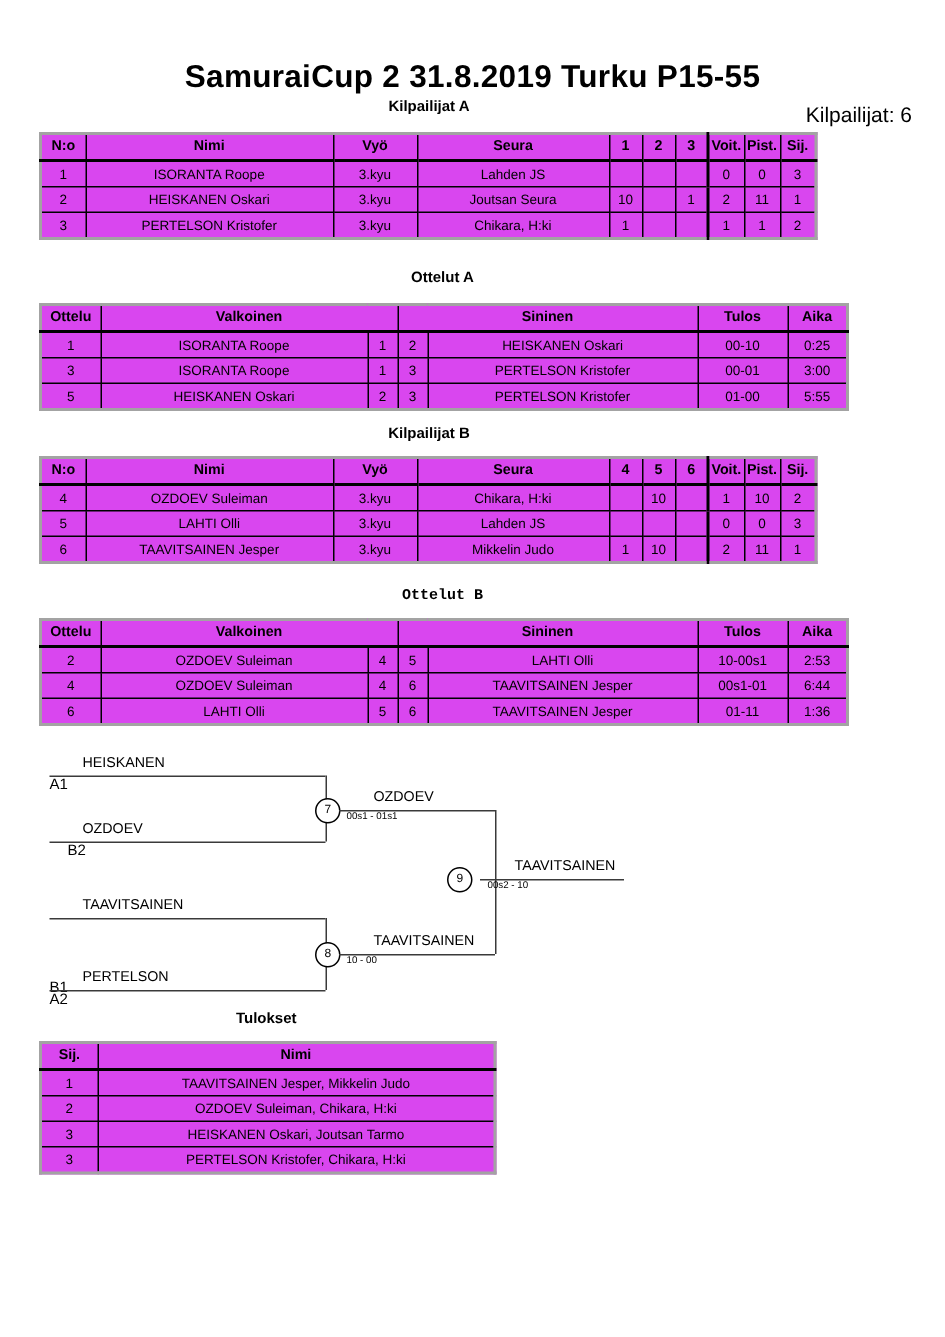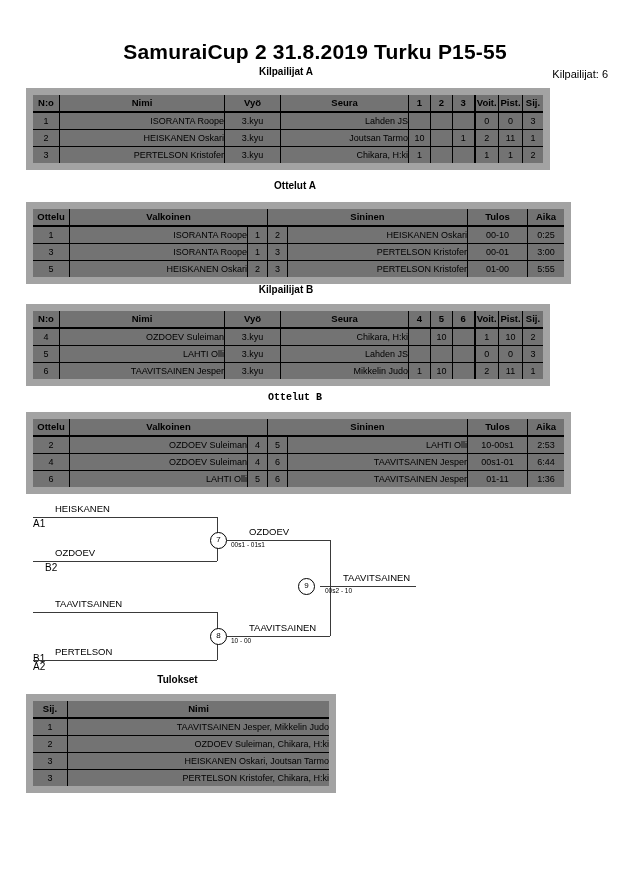--- a/index.html
+++ b/index.html
@@ -23,59 +23,59 @@
     top: 40px;
     text-align: center;
     font-size: 21px;
     font-weight: bold;
     letter-spacing: 0.2px;
   }
   .entrants-count {
     position: absolute;
     right: 22px;
     top: 68px;
-    font-size: 11px;
+    font-size: 14px;
     font-weight: normal;
     padding-left: 47px;
   }
 
   
   .section-caption {
     position: absolute;
     text-align: center;
     font-size: 10px;
     font-weight: bold;
   }
 
   
   .tbl {
     position: absolute;
     border-collapse: collapse;
-    border: 7px solid #a3a3a3;
-    background: #737373;
+    border: 2px solid #a3a3a3;
+    background: #d946ef;
     font-size: 9px;
     table-layout: fixed;
   }
   .tbl th, .tbl td {
     border: 1px solid #000;
     padding: 0;
     height: 16px;
     line-height: 16px;
     font-weight: normal;
     overflow: hidden;
     white-space: nowrap;
   }
   .tbl th {
     font-weight: bold;
     text-align: center;
     font-size: 9.5px;
   }
   .tbl thead tr th { border-bottom: 2px solid #000; }
   .c  { text-align: center; }
-  .l  { text-align: right; padding-left: 5px; }
+  .l  { text-align: center; padding-left: 5px; }
   .thickleft { border-left: 2px solid #000 !important; }
 
   
   .bracket { position: absolute; left: 0; top: 0; width: 630px; height: 891px; pointer-events: none; }
   .bk-name {
     position: absolute;
     font-size: 9.5px;
     white-space: nowrap;
     padding-left: 18px;
   }
@@ -155,21 +155,21 @@
       <td class="c"></td>
       <td class="c"></td>
       <td class="c thickleft">0</td>
       <td class="c">0</td>
       <td class="c">3</td>
     </tr>
     <tr>
       <td class="c">2</td>
       <td class="l">HEISKANEN Oskari</td>
       <td class="c">3.kyu</td>
-      <td class="l">Joutsan Tarmo</td>
+      <td class="l">Joutsan Seura</td>
       <td class="c">10</td>
       <td class="c"></td>
       <td class="c">1</td>
       <td class="c thickleft">2</td>
       <td class="c">11</td>
       <td class="c">1</td>
     </tr>
     <tr>
       <td class="c">3</td>
       <td class="l">PERTELSON Kristofer</td>

